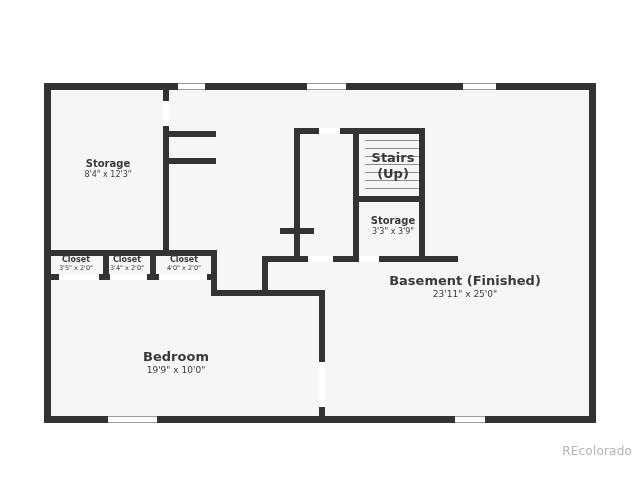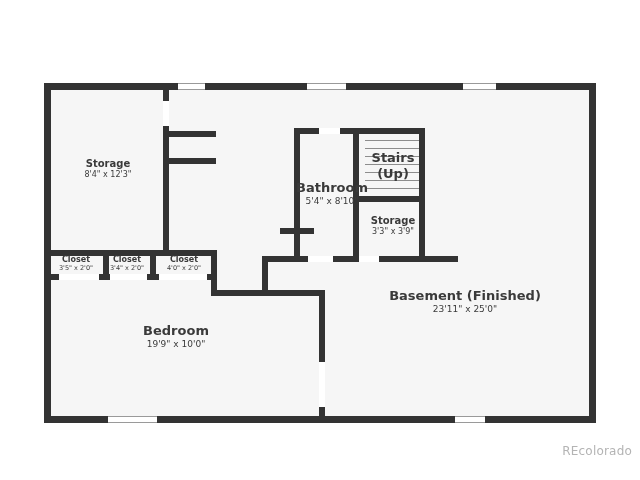--- a/index.html
+++ b/index.html
@@ -167,55 +167,51 @@
   <div class="stair-tread" style="left:365px; top:172px; width:54px;"></div>
   <div class="stair-tread" style="left:365px; top:180px; width:54px;"></div>
   <div class="stair-tread" style="left:365px; top:188px; width:54px;"></div>
 
   <div class="label sz-md" style="left:108px; top:158px;">
     <span class="rname">Storage</span>
     <span class="rdim">8'4" x 12'3"</span>
   </div>
 
 
-  <div class="label sz-lg" style="left:332px; top:180px;">
-    <span class="rname">Bathroom</span>
-    <span class="rdim">5'4" x 8'10"</span>
-  </div>
 
   <div class="label sz-lg" style="left:393px; top:150px;">
     <span class="rname">Stairs</span>
     <span class="rname">(Up)</span>
   </div>
 
   <div class="label sz-md" style="left:393px; top:215px;">
     <span class="rname">Storage</span>
     <span class="rdim">3'3" x 3'9"</span>
   </div>
 
-  <div class="label sz-lg" style="left:465px; top:288px;">
+  <div class="label sz-lg" style="left:465px; top:273px;">
     <span class="rname">Basement (Finished)</span>
     <span class="rdim">23'11" x 25'0"</span>
   </div>
 
   <div class="label sz-xs" style="left:76px; top:255px;">
     <span class="rname">Closet</span>
     <span class="rdim">3'5" x 2'0"</span>
   </div>
 
   <div class="label sz-xs" style="left:127px; top:255px;">
     <span class="rname">Closet</span>
     <span class="rdim">3'4" x 2'0"</span>
   </div>
 
   <div class="label sz-xs" style="left:184px; top:255px;">
     <span class="rname">Closet</span>
     <span class="rdim">4'0" x 2'0"</span>
   </div>
 
-  <div class="label sz-lg" style="left:176px; top:323px;">
+  <div class="label sz-lg" style="left:176px; top:349px;">
     <span class="rname">Bedroom</span>
     <span class="rdim">19'9" x 10'0"</span>
   </div>
 
 </div>
 
 <div id="watermark">REcolorado</div>
 
 </body></html>

